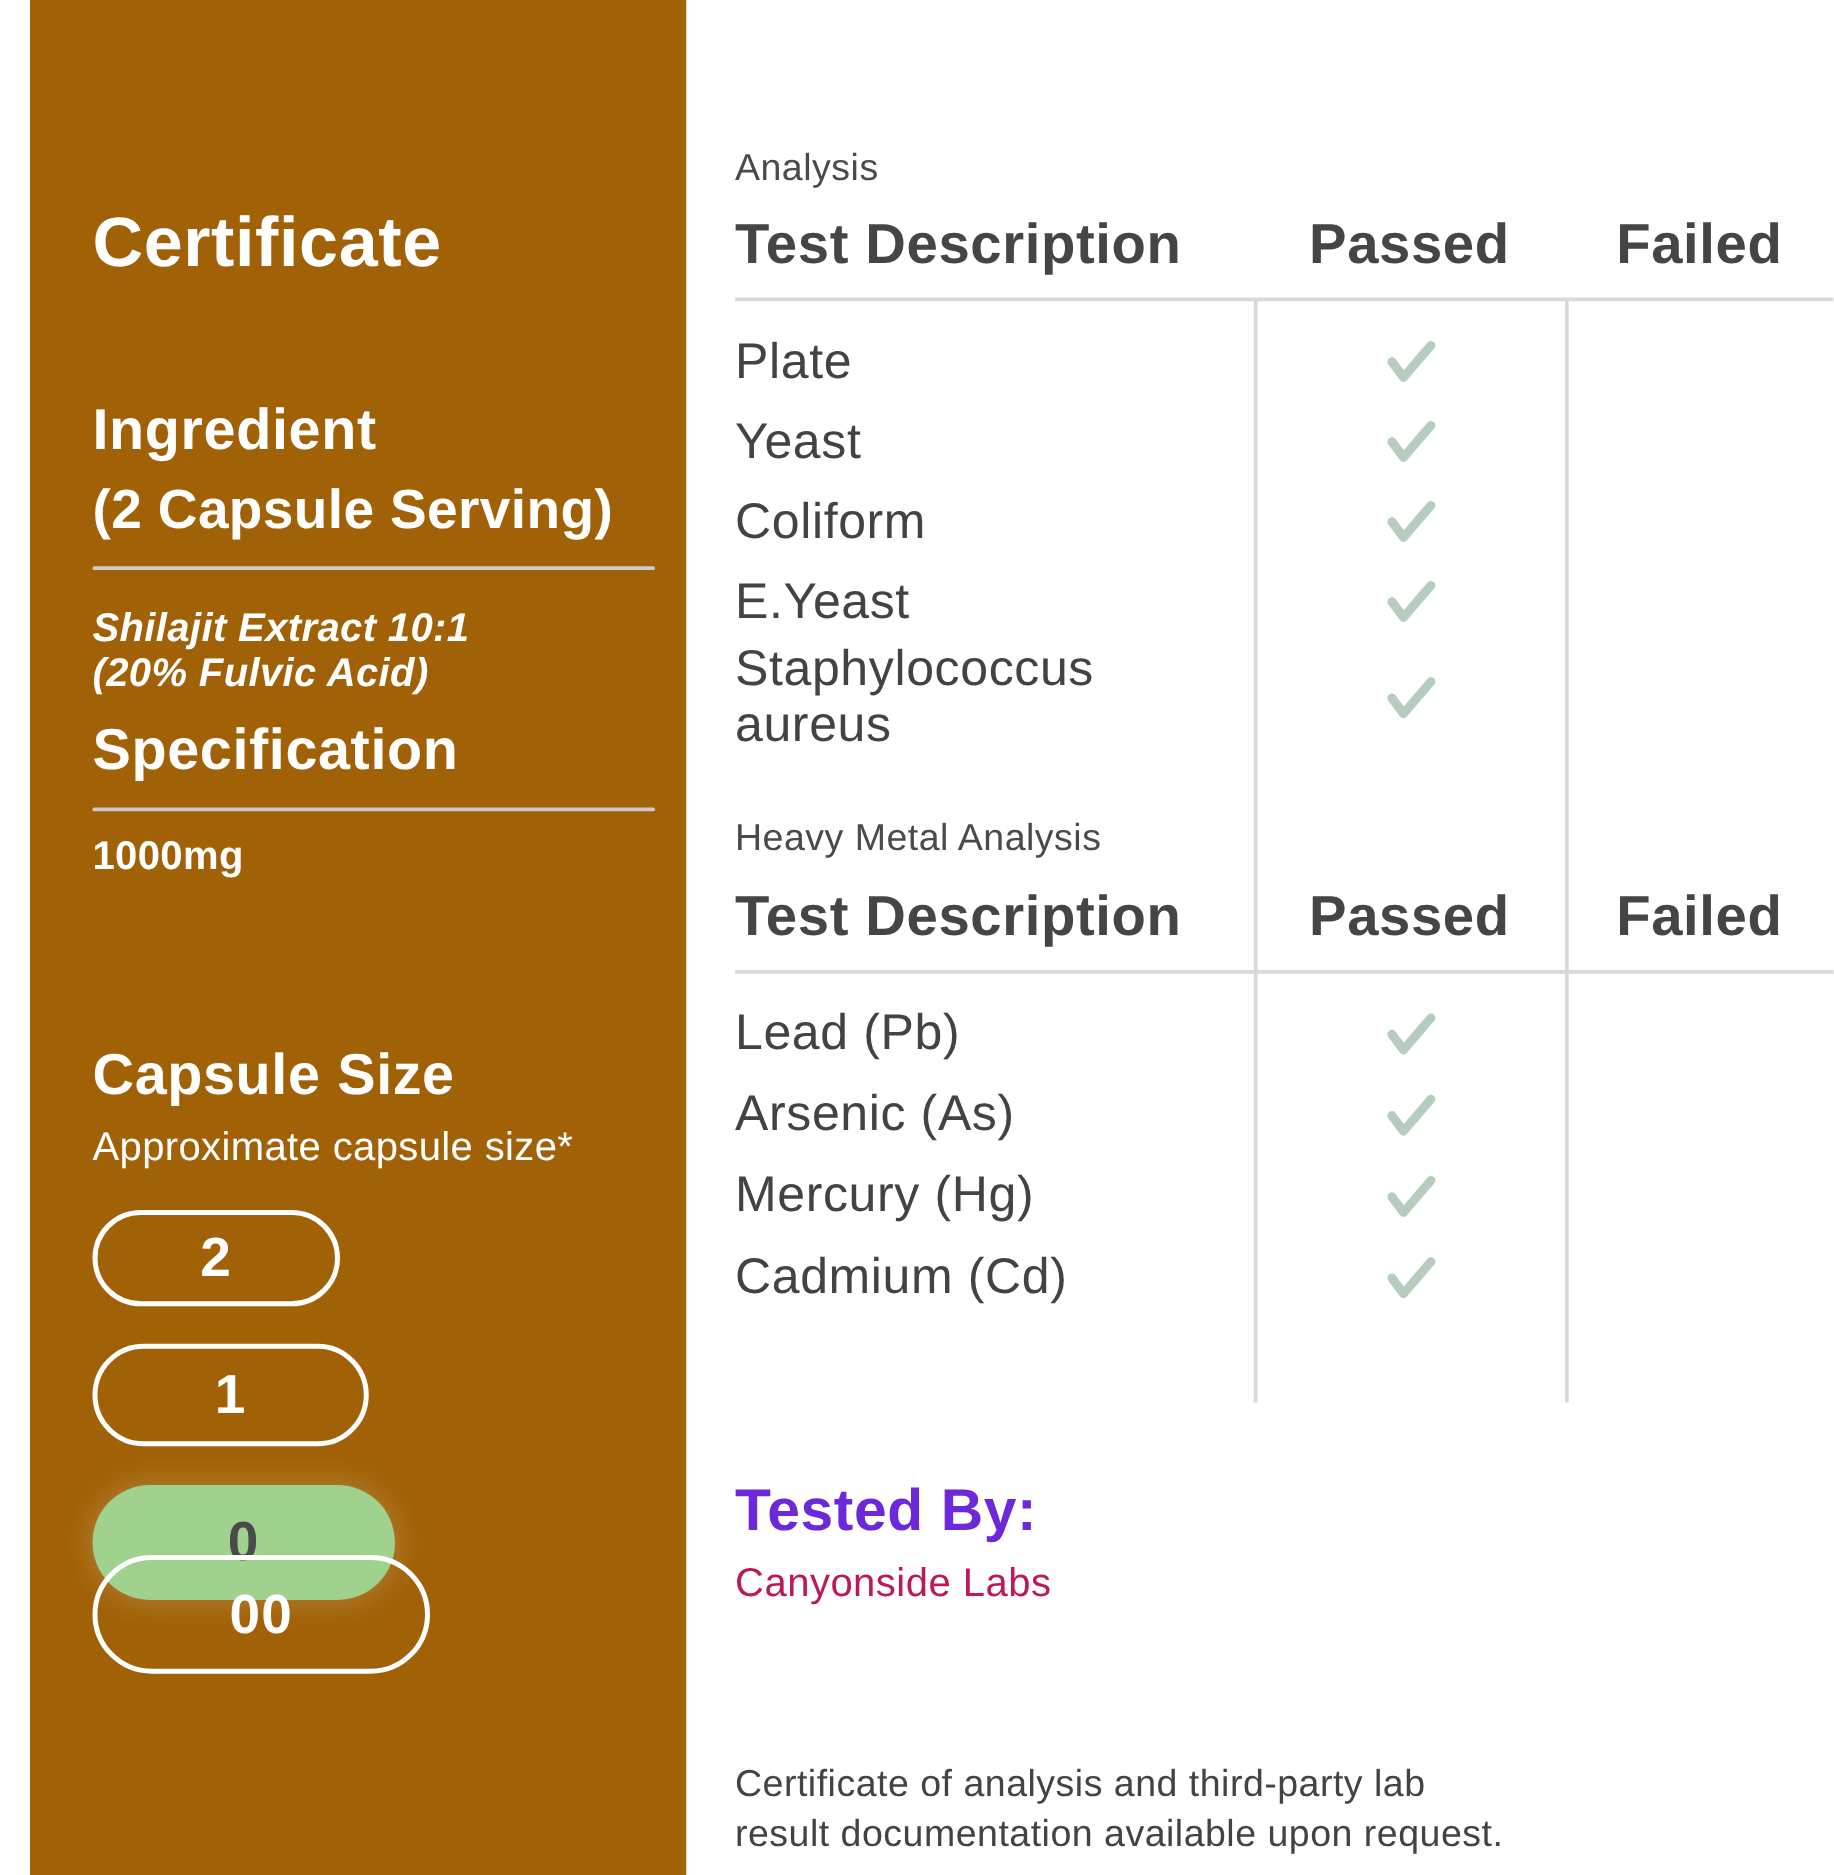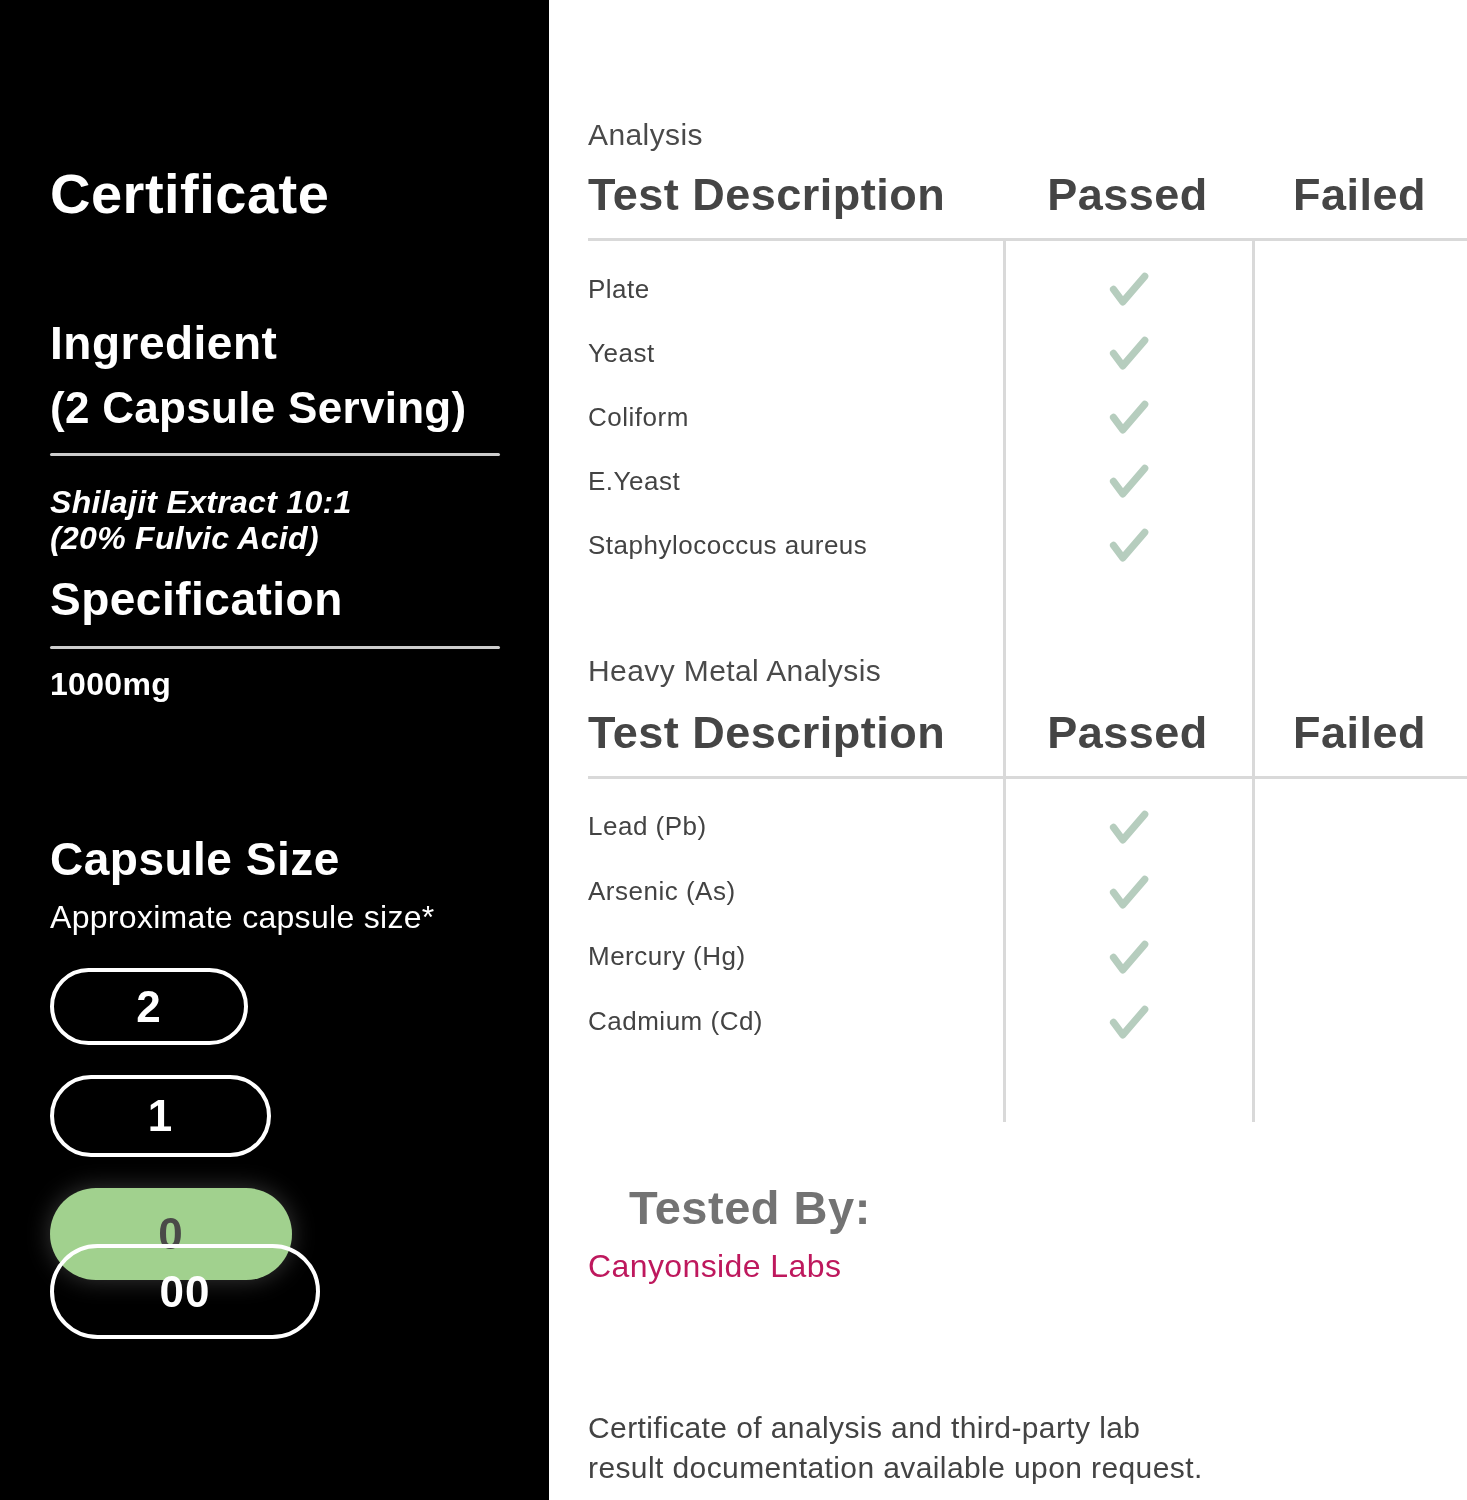--- a/index.html
+++ b/index.html
@@ -53,43 +53,43 @@
     display:grid; grid-template-columns:415px 249px 215px;
     width:879px; height:66px; align-items:center;
     font-size:45px; font-weight:700; letter-spacing:0.5px; color:#454545;
   }
   .thead-1 { top:162px; }
   .thead-2 { top:700px; }
   .trows { width:879px; }
   .trow {
     display:grid; grid-template-columns:415px 249px 215px;
     height:64px; align-items:center;
-    font-size:26px; letter-spacing:0.5px; color:#434343;
+    font-size:40px; letter-spacing:0.5px; color:#434343;
   }
   .rows-2 .trow { height:65px; }
   .cell-center { display:flex; align-items:center; justify-content:center; }
   .rows-1 { top:257px; }
   .rows-2 { top:794px; }
   .hline { position:absolute; left:39px; width:879px; height:3px; background:#d9d9d9; }
   .hline-1 { top:238px; }
   .hline-2 { top:776px; }
   .vline { position:absolute; top:240px; width:3px; height:882px; background:#dcdcdc; }
   .vline-1 { left:454px; }
   .vline-2 { left:703px; }
   .check { width:46px; height:46px; transform:rotate(6deg); }
-  .tested-by-heading { top:1180px; font-size:47px; font-weight:700; letter-spacing:0.5px; color:#737373;margin-left:41px; }
+  .tested-by-heading { top:1180px; font-size:47px; font-weight:700; letter-spacing:0.5px; color:#6d28d9; }
   .tested-by-value { top:1248px; font-size:32px; letter-spacing:0.4px; color:#be185d; }
   .footer-note { top:1408px; font-size:30px; line-height:40px; letter-spacing:0.4px; color:#434343; }
 </style>
 </head>
 <body>
 
 <div class="canvas">
 
-  <aside class="left-panel" style="background: #000000;">
+  <aside class="left-panel" style="background: #a16207; margin-left: 24px;">
 
     <h1 class="lp-abs page-title">
       <span>Certificate</span><br>
     </h1>
 
     <div class="lp-abs lp-subhead ingredient-heading">Ingredient</div>
 
     <div class="lp-abs serving-subheading">(2 Capsule Serving)</div>
 
     <div class="lp-rule rule-1"></div>

